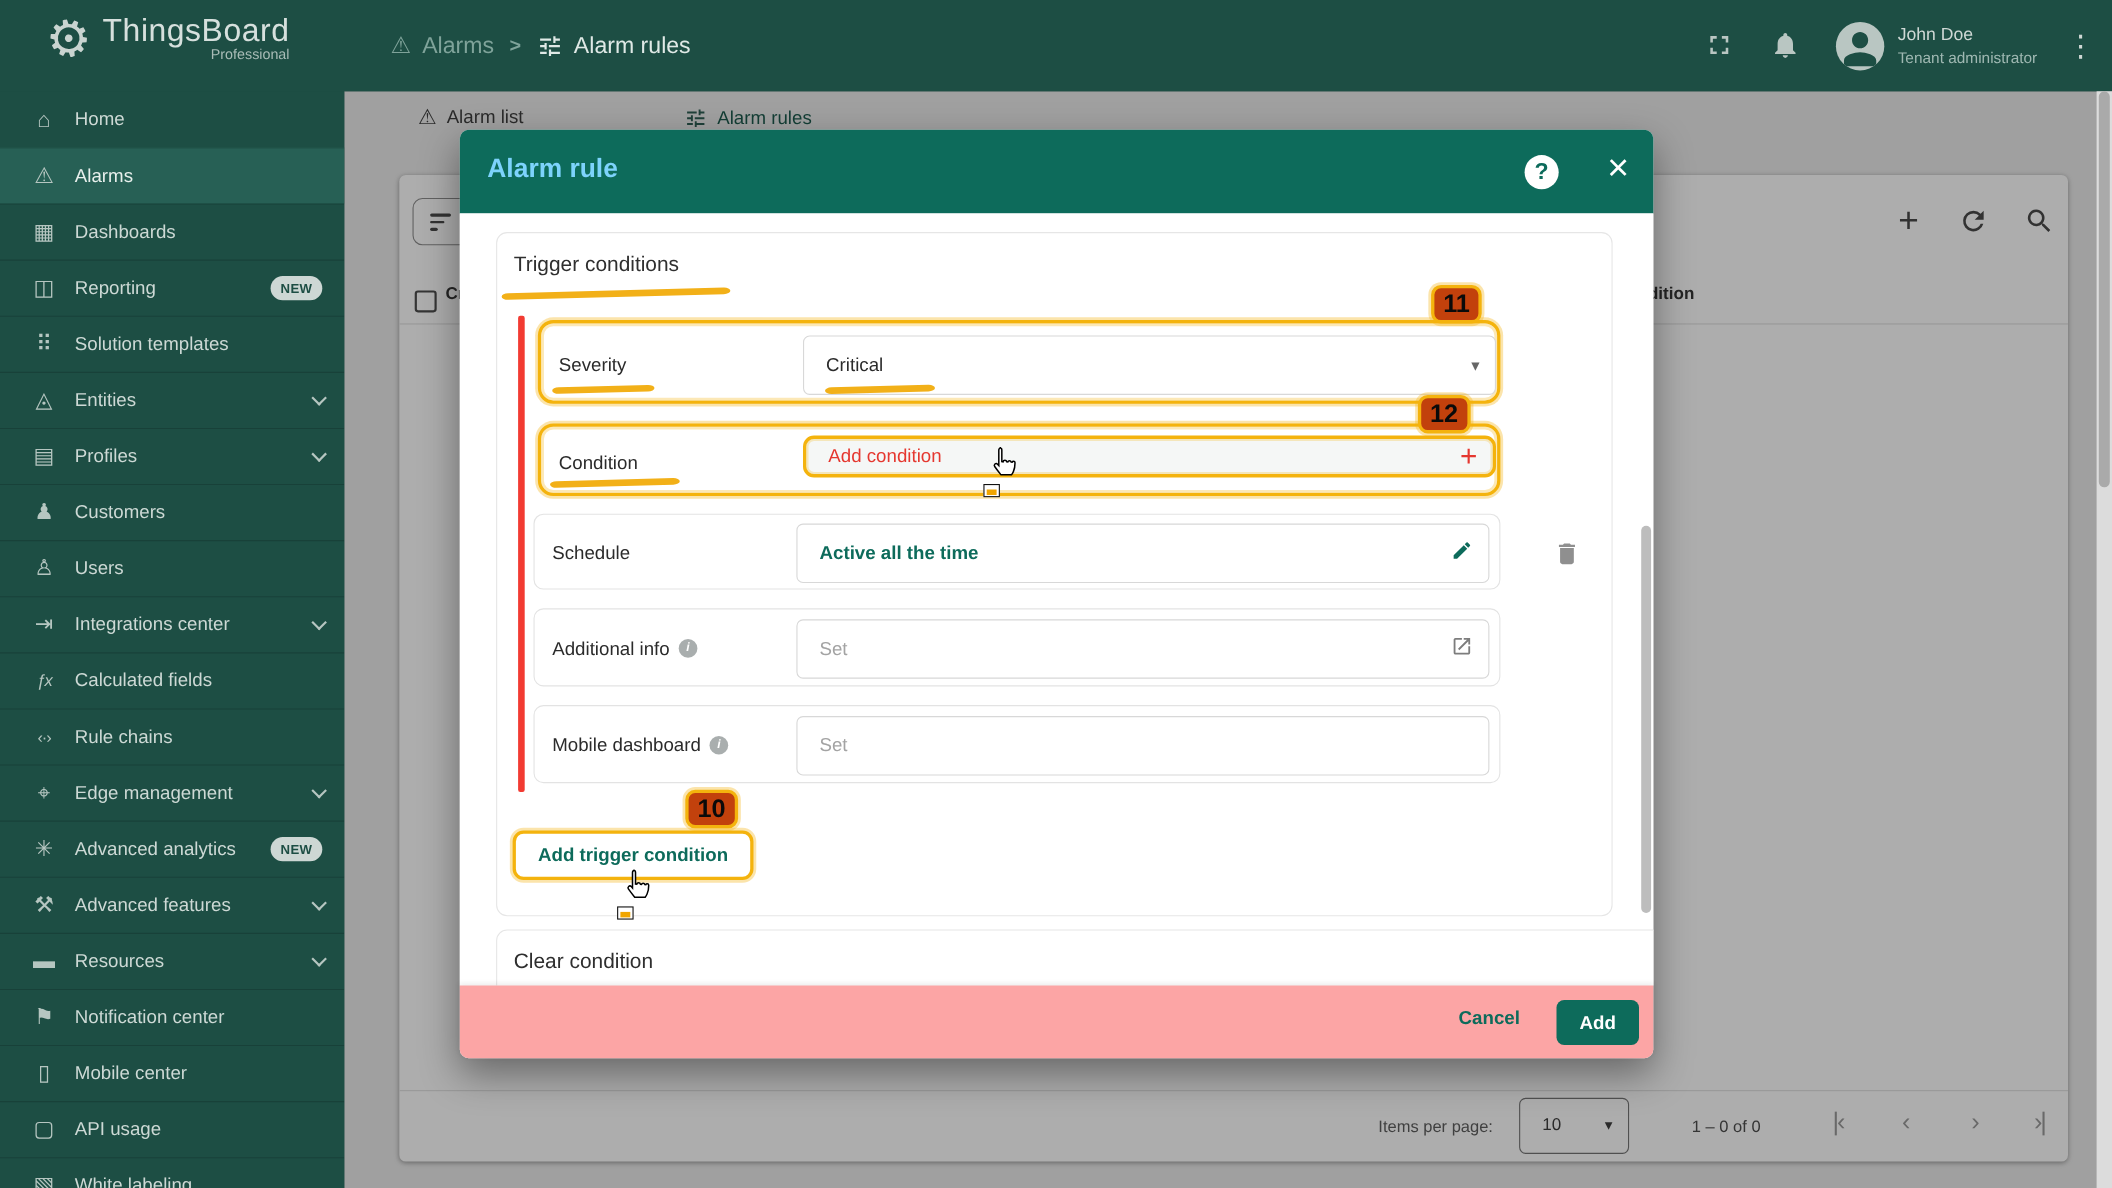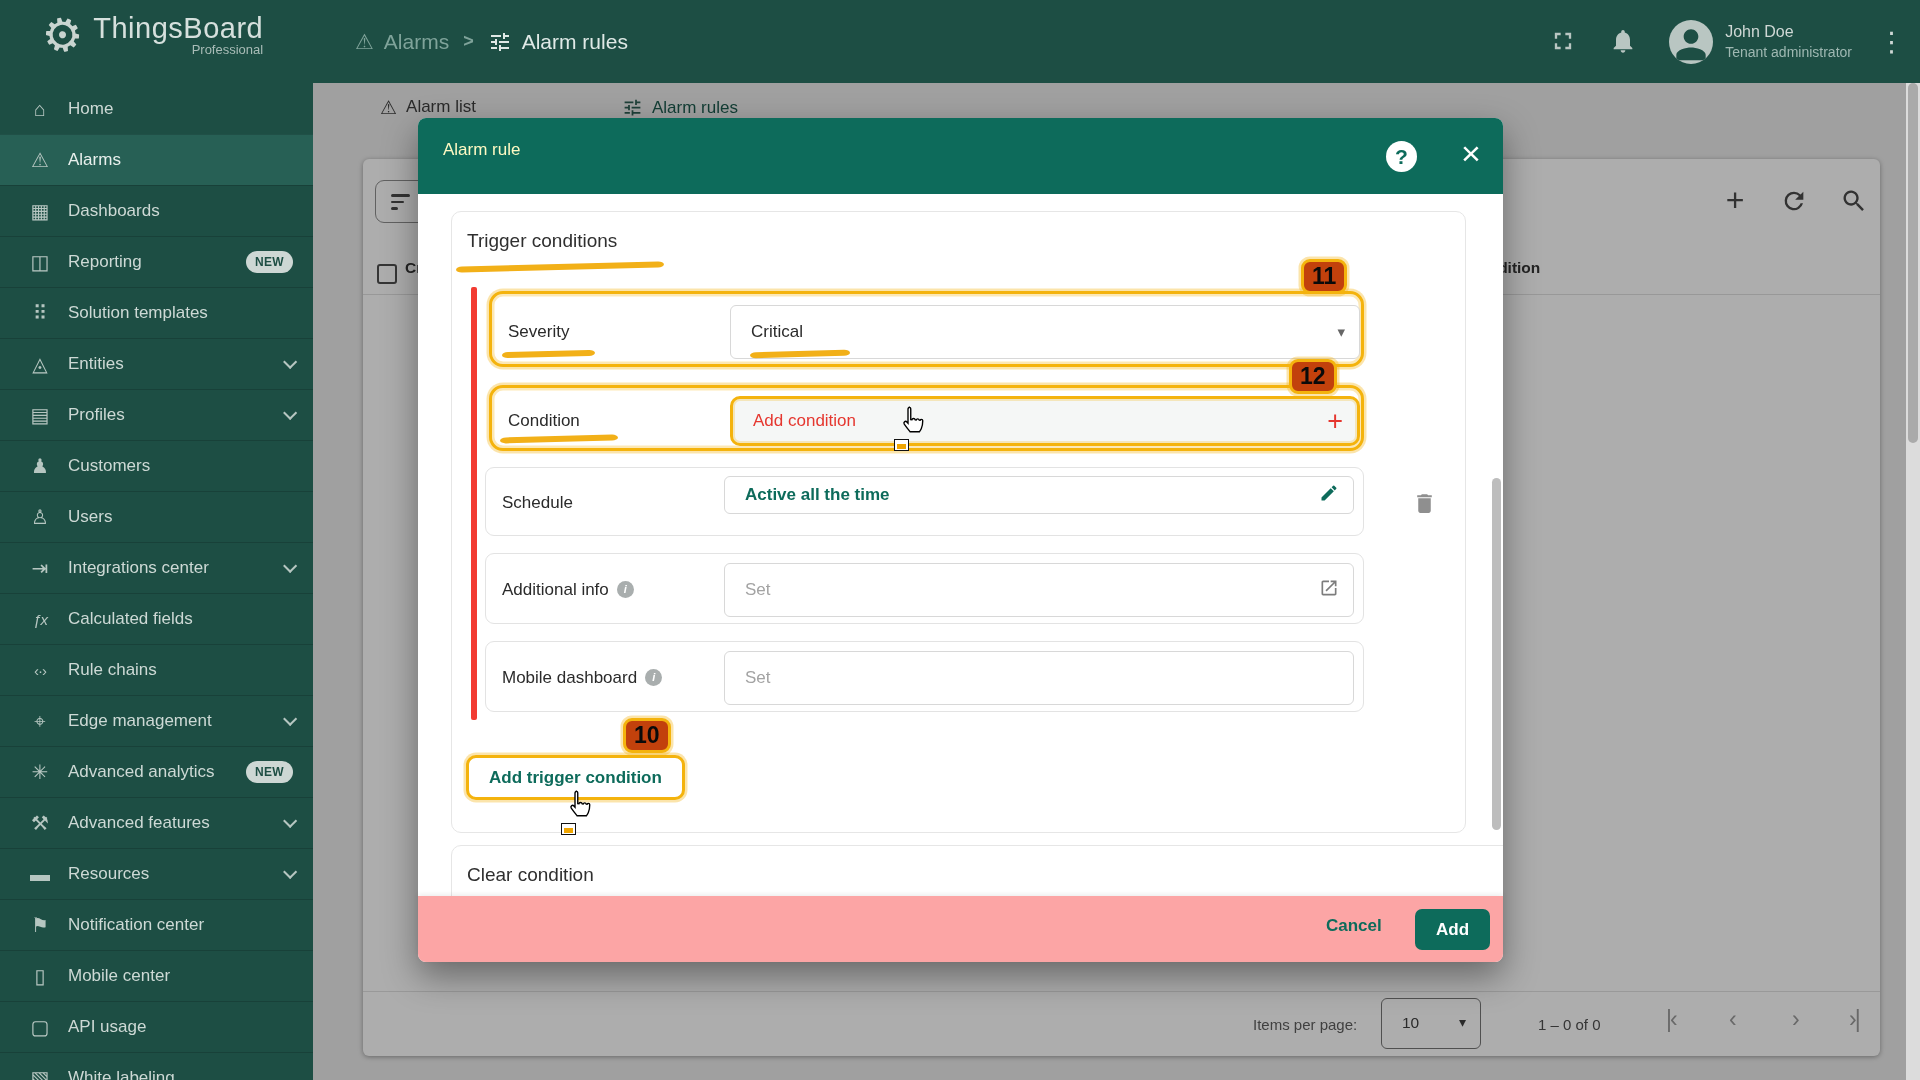--- a/index.html
+++ b/index.html
@@ -66,21 +66,21 @@
   .pag-range { position:absolute; left:1175px; top:24px; font-size:15px; color:#4f4f4f; }
   .pager { position:absolute; top:14px; font-size:23px; color:#9b9b9b; letter-spacing:-2px; }
 
   .dim { position:absolute; left:313px; top:83px; width:1607px; height:997px; background:rgba(0,0,0,.32); z-index:40; }
   .win-scroll { position:absolute; right:0; top:83px; width:14px; height:997px; background:#dcdcdc; z-index:60; }
   .win-thumb { position:absolute; left:2px; top:0; width:10px; height:360px; background:#aaaaaa; border-radius:5px; }
 
   
   .modal { position:absolute; left:418px; top:118px; width:1085px; height:844px; background:#fff; border-radius:8px; box-shadow:0 14px 35px rgba(0,0,0,.4); z-index:100; }
   .modal-header { position:absolute; left:0; top:0; width:1085px; height:76px; background:#0d6b5b; border-radius:8px 8px 0 0; }
-  .modal-title { position:absolute; left:25px; top:22px; font-size:17px; font-weight:normal; color:#fef9c3; }
+  .modal-title { position:absolute; left:25px; top:22px; font-size:24px; font-weight:bold; color:#7dd3fc; }
   .help-circle { position:absolute; left:968px; top:23px; width:31px; height:31px; border-radius:50%; background:#ffffff; color:#0d6b5b; font-size:21px; font-weight:bold; text-align:center; line-height:31px; }
   .modal-close { position:absolute; left:1036px; top:16px; font-size:34px; color:#ffffff; font-weight:400; width:34px; text-align:center; }
   .modal-body { position:absolute; left:0; top:76px; width:1085px; height:702px; overflow:hidden; background:#fff; }
   .sect-card { position:absolute; border:1px solid #e6e6e6; border-radius:10px; background:#fff; }
   .card1 { left:33px; top:17px; width:1015px; height:622px; }
   .card2 { left:33px; top:651px; width:1190px; height:70px; }
   .sect-title { position:absolute; left:15px; top:18px; font-size:19px; color:#2f2f2f; }
   .swoosh { position:absolute; height:6px; background:#f2b018; border-radius:6px/50%; transform:rotate(-1.5deg); }
   .redbar { position:absolute; left:19px; top:75px; width:6px; height:433px; background:#f23b32; border-radius:2px; }
 
@@ -333,40 +333,40 @@
             <span class="field-text">Critical</span>
             <span class="field-ic-right caret">▾</span>
           </div>
           <div class="swoosh" style="left:10px; top:57px; width:93px;"></div>
           <div class="swoosh" style="left:258px; top:57px; width:100px;"></div>
         </div>
         <div class="step-badge" style="left:849px; top:47px;">11</div>
 
         <div class="hl-box" style="left:37px; top:173px; width:875px; height:66px;">
           <span class="row-label" style="top:0; height:66px;">Condition</span>
-          <div class="field cond-field" style="top:8px; height:50px;text-align:center;">
+          <div class="field cond-field" style="top:8px; height:38px;text-align:center;">
             <span class="field-text red-text">Add condition</span>
             <span class="field-ic-right plus-red">+</span>
           </div>
           <div class="swoosh" style="left:8px; top:48px; width:118px;"></div>
         </div>
         <div class="step-badge" style="left:837px; top:147px;">12</div>
 
         <div class="cursor" style="left:444px; top:193px;">
           <svg width="30" height="33" viewBox="0 0 24 26">
               <path d="M10.2 1.5c.9 0 1.6.7 1.6 1.6v8.4l.9.15c.1-.6.7-1.05 1.35-1.05.65 0 1.2.45 1.35 1.05l.75.1c.15-.5.65-.85 1.2-.85.6 0 1.1.4 1.25.95l.7.1c.15-.4.55-.7 1-.7.6 0 1.1.5 1.1 1.1 0 2.2-.4 4.7-1.2 6.4-.6 1.3-1.4 2.4-1.4 2.4h-7.6s-2.9-3.7-4.6-6.1c-.4-.55-.3-1.3.2-1.75.55-.5 1.4-.45 1.9.1l.9 1V3.1c0-.9.7-1.6 1.6-1.6z" fill="#fff" stroke="#000" stroke-width="1.1"></path>
             </svg>
           <div class="click-box">
               <div></div>
             </div>
         </div>
 
         <div class="plain-row" style="left:33px; top:255px; width:879px; height:69px;">
           <span class="row-label" style="top:0; height:69px;">Schedule</span>
-          <div class="field" style="top:8px; height:38px;">
+          <div class="field" style="top:8px; height:54px;">
             <span class="field-text teal-text">Active all the time</span>
             <span class="field-ic-right">
               <svg viewBox="0 0 24 24" width="20" height="20" style="fill:#0d6b5b;">
                   <path d="M3 17.25V21h3.75L17.81 9.94l-3.75-3.75L3 17.25zM20.71 7.04a1 1 0 0 0 0-1.41l-2.34-2.34a1 1 0 0 0-1.41 0l-1.83 1.83 3.75 3.75 1.83-1.83z"></path>
                 </svg>
             </span>
           </div>
         </div>
         <div class="trash">
           <svg viewBox="0 0 24 24">

